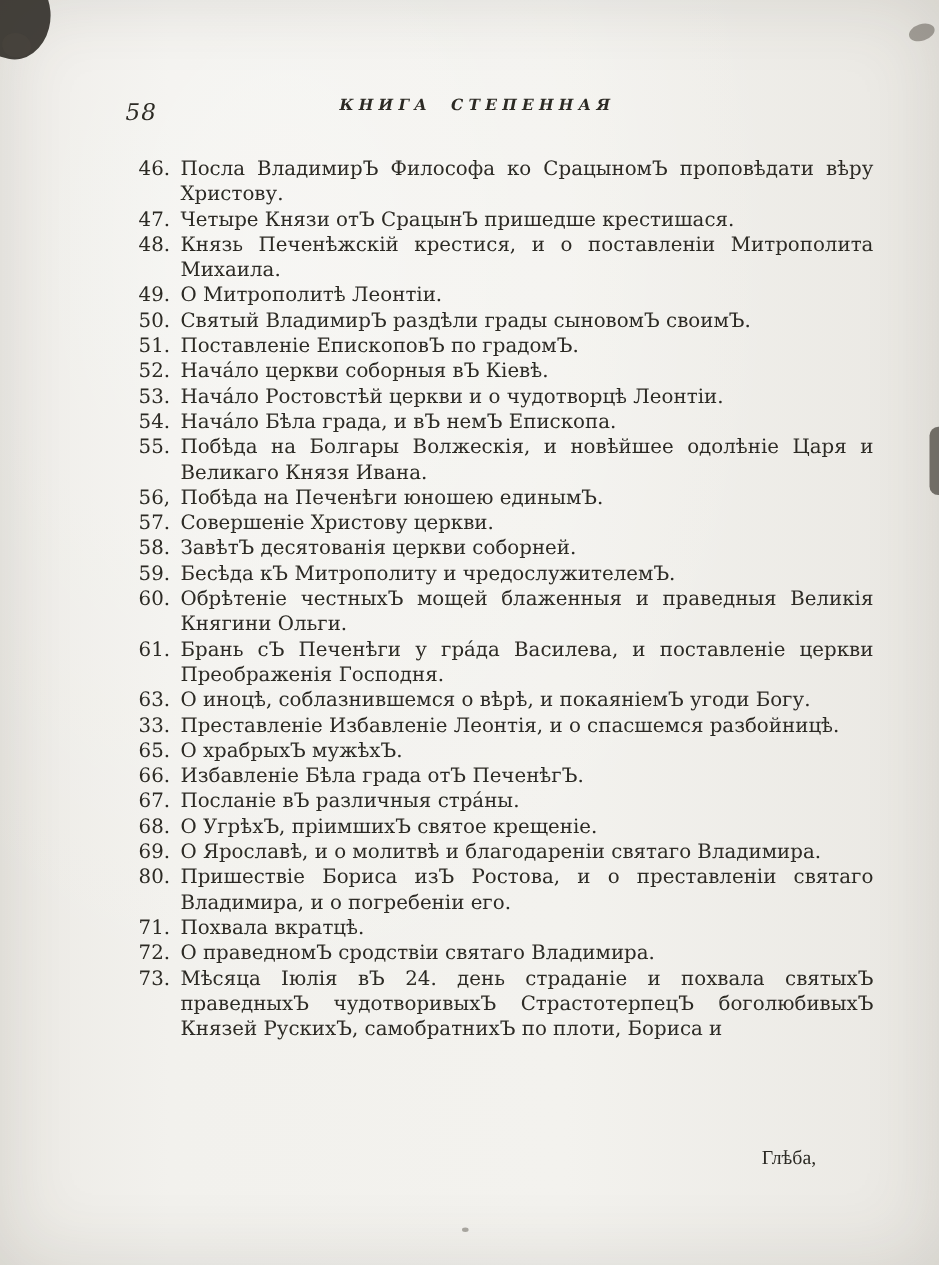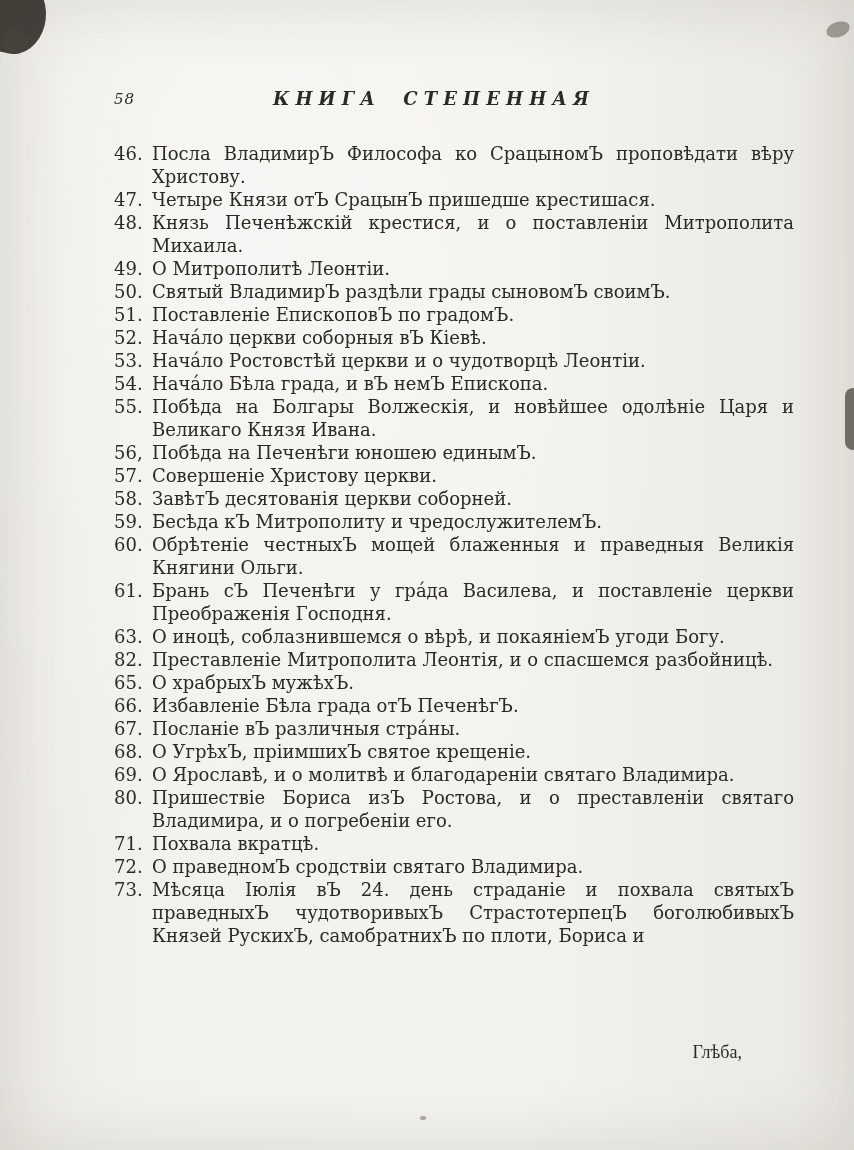--- a/index.html
+++ b/index.html
@@ -62,43 +62,43 @@
 
   
   .header {
     position: relative;
     height: 36px;
     margin-top: 88px;
   }
   .pagenum {
     position: absolute;
     left: 114px; top: 2px;
-    font-size: 15px;
+    font-size: 21px;
     font-style: italic;
     letter-spacing: 1px;
     text-align: center;
   }
   .title {
     position: absolute;
     left: 120px; right: 106px;
     top: 0;
     margin: 0;
     text-align: center;
-    font-size: 18px;
+    font-size: 14px;
     font-weight: 700;
     font-style: italic;
     letter-spacing: 0.34em;
     word-spacing: 0.55em;
     white-space: nowrap;
   }
 
   
   .entries {
     list-style: none;
-    margin: 18px 0 0 0;
+    margin: 18px 0 0 12px;
     padding: 0 60px 0 114px;
     font-size: 18px;
     line-height: 23px;
   }
   .entry {
     display: flex;
     align-items: flex-start;
   }
   .entry .num {
     flex: 0 0 38px;
@@ -214,22 +214,22 @@
     <span class="text">Брань сЪ Печенѣги у гра́да Василева, и поставленіе церкви Преображенія Господня.</span>
   </li>
 
 
   <li class="entry">
     <span class="num">63.</span>
     <span class="text">О иноцѣ, соблазнившемся о вѣрѣ, и покаяніемЪ угоди Богу.</span>
   </li>
 
   <li class="entry">
-    <span class="num">82.</span>
-    <span class="text">Преставленіе Митрополита Леонтія, и о спасшемся разбойницѣ.</span>
+    <span class="num">33.</span>
+    <span class="text">Преставленіе Избавленіе Леонтія, и о спасшемся разбойницѣ.</span>
   </li>
 
   <li class="entry">
     <span class="num">65.</span>
     <span class="text">О храбрыхЪ мужѣхЪ.</span>
   </li>
 
   <li class="entry">
     <span class="num">66.</span>
     <span class="text">Избавленіе Бѣла града отЪ ПеченѣгЪ.</span>

